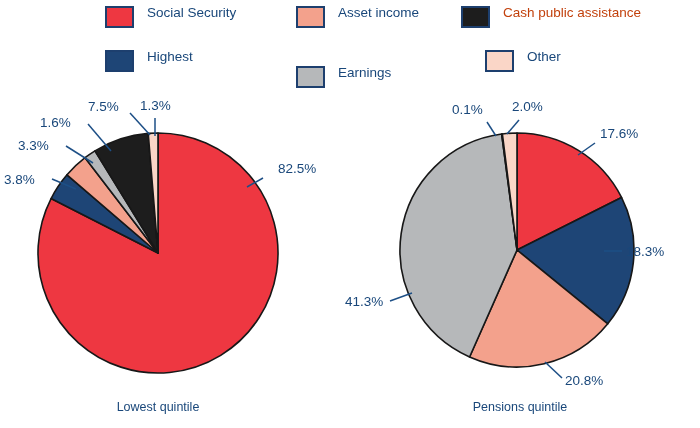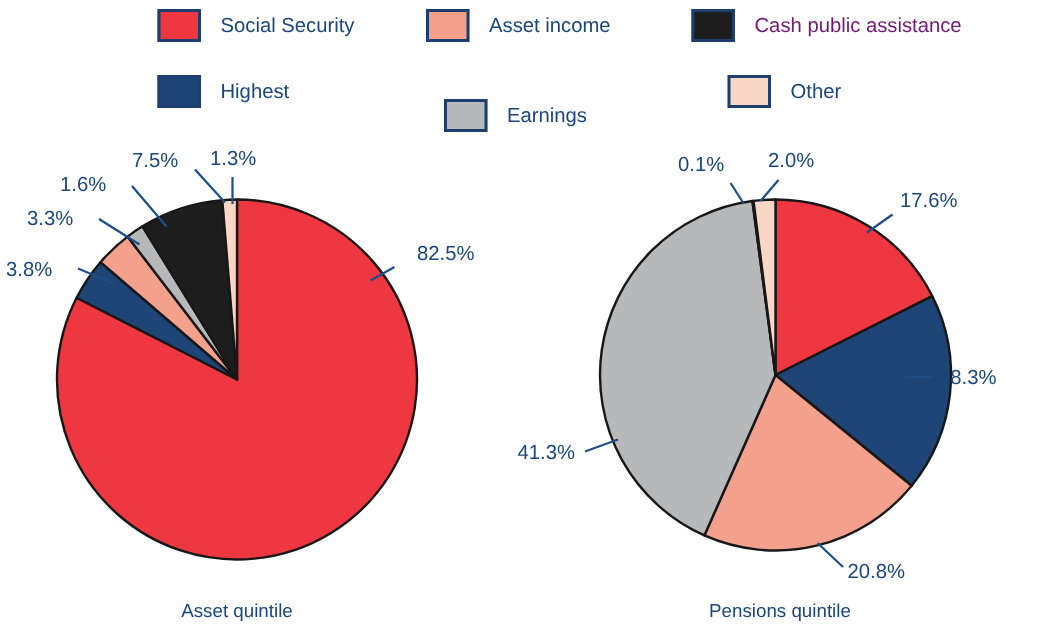--- a/index.html
+++ b/index.html
@@ -22,21 +22,20 @@
   .legend {
     position: absolute;
     left: 0;
     top: 0;
     width: 700px;
     height: 88px;
   }
   .legend-item {
     position: absolute;
     display: flex;
-    align-items: center;
   }
   .legend-swatch {
     width: 29px;
     height: 22px;
     border: 2px solid #1d3f6e;
     box-sizing: border-box;
     flex: 0 0 auto;
   }
   .legend-label {
     margin-left: 13px;
@@ -79,27 +78,27 @@
 </head>
 <body>
 
 <div id="chart-root">
 
   <div class="legend" id="legend">
       <div class="legend-item" style="left: 105px; top: 6px;">
         <span class="legend-swatch" style="background: rgb(238, 55, 65); border-color: rgb(29, 63, 110);"></span>
         <span class="legend-label" style="color: rgb(25, 71, 122);">Social Security</span>
       </div>
-      <div class="legend-item" style="left: 284px; top: 6px;">
+      <div class="legend-item" style="left: 296px; top: 6px;">
         <span class="legend-swatch" style="background: rgb(243, 161, 140); border-color: rgb(29, 63, 110);"></span>
         <span class="legend-label" style="color: rgb(25, 71, 122);">Asset income</span>
       </div>
       <div class="legend-item" style="left: 461px; top: 6px;">
         <span class="legend-swatch" style="background: rgb(29, 29, 29); border-color: rgb(29, 63, 110);"></span>
-        <span class="legend-label" style="color: #701a75;">Cash public assistance</span>
+        <span class="legend-label" style="color: #c2410c;">Cash public assistance</span>
       </div>
       <div class="legend-item" style="left: 105px; top: 50px;">
         <span class="legend-swatch" style="background: rgb(30, 69, 118); border-color: rgb(29, 63, 110);"></span>
         <span class="legend-label" style="color: rgb(25, 71, 122);">Highest</span>
       </div>
       <div class="legend-item" style="left: 296px; top: 66px;">
         <span class="legend-swatch" style="background: rgb(182, 184, 186); border-color: rgb(29, 63, 110);"></span>
         <span class="legend-label" style="color: rgb(25, 71, 122);">Earnings</span>
       </div>
       <div class="legend-item" style="left: 461px; top: 50px; padding-left: 24px;">
@@ -144,17 +143,17 @@
         <text class="value-label" x="565" y="385">20.8%</text>
         <polyline class="leader" points="390,301 412,293"></polyline>
         <text class="value-label" x="345" y="306">41.3%</text>
         <polyline class="leader" points="487,122 496,136"></polyline>
         <text class="value-label" x="452" y="114">0.1%</text>
         <polyline class="leader" points="519,120 507,134"></polyline>
         <text class="value-label" x="512" y="111">2.0%</text>
       </g>
     </svg>
 
-  <div class="pie-caption" style="left:0;width:316px;top:400px;">Asset quintile</div>
+  <div class="pie-caption" style="left:0;width:316px;top:400px;">Lowest quintile</div>
 
   <div class="pie-caption" style="left:380px;width:280px;top:400px;">Pensions quintile</div>
 
 </div>
 
 </body></html>

